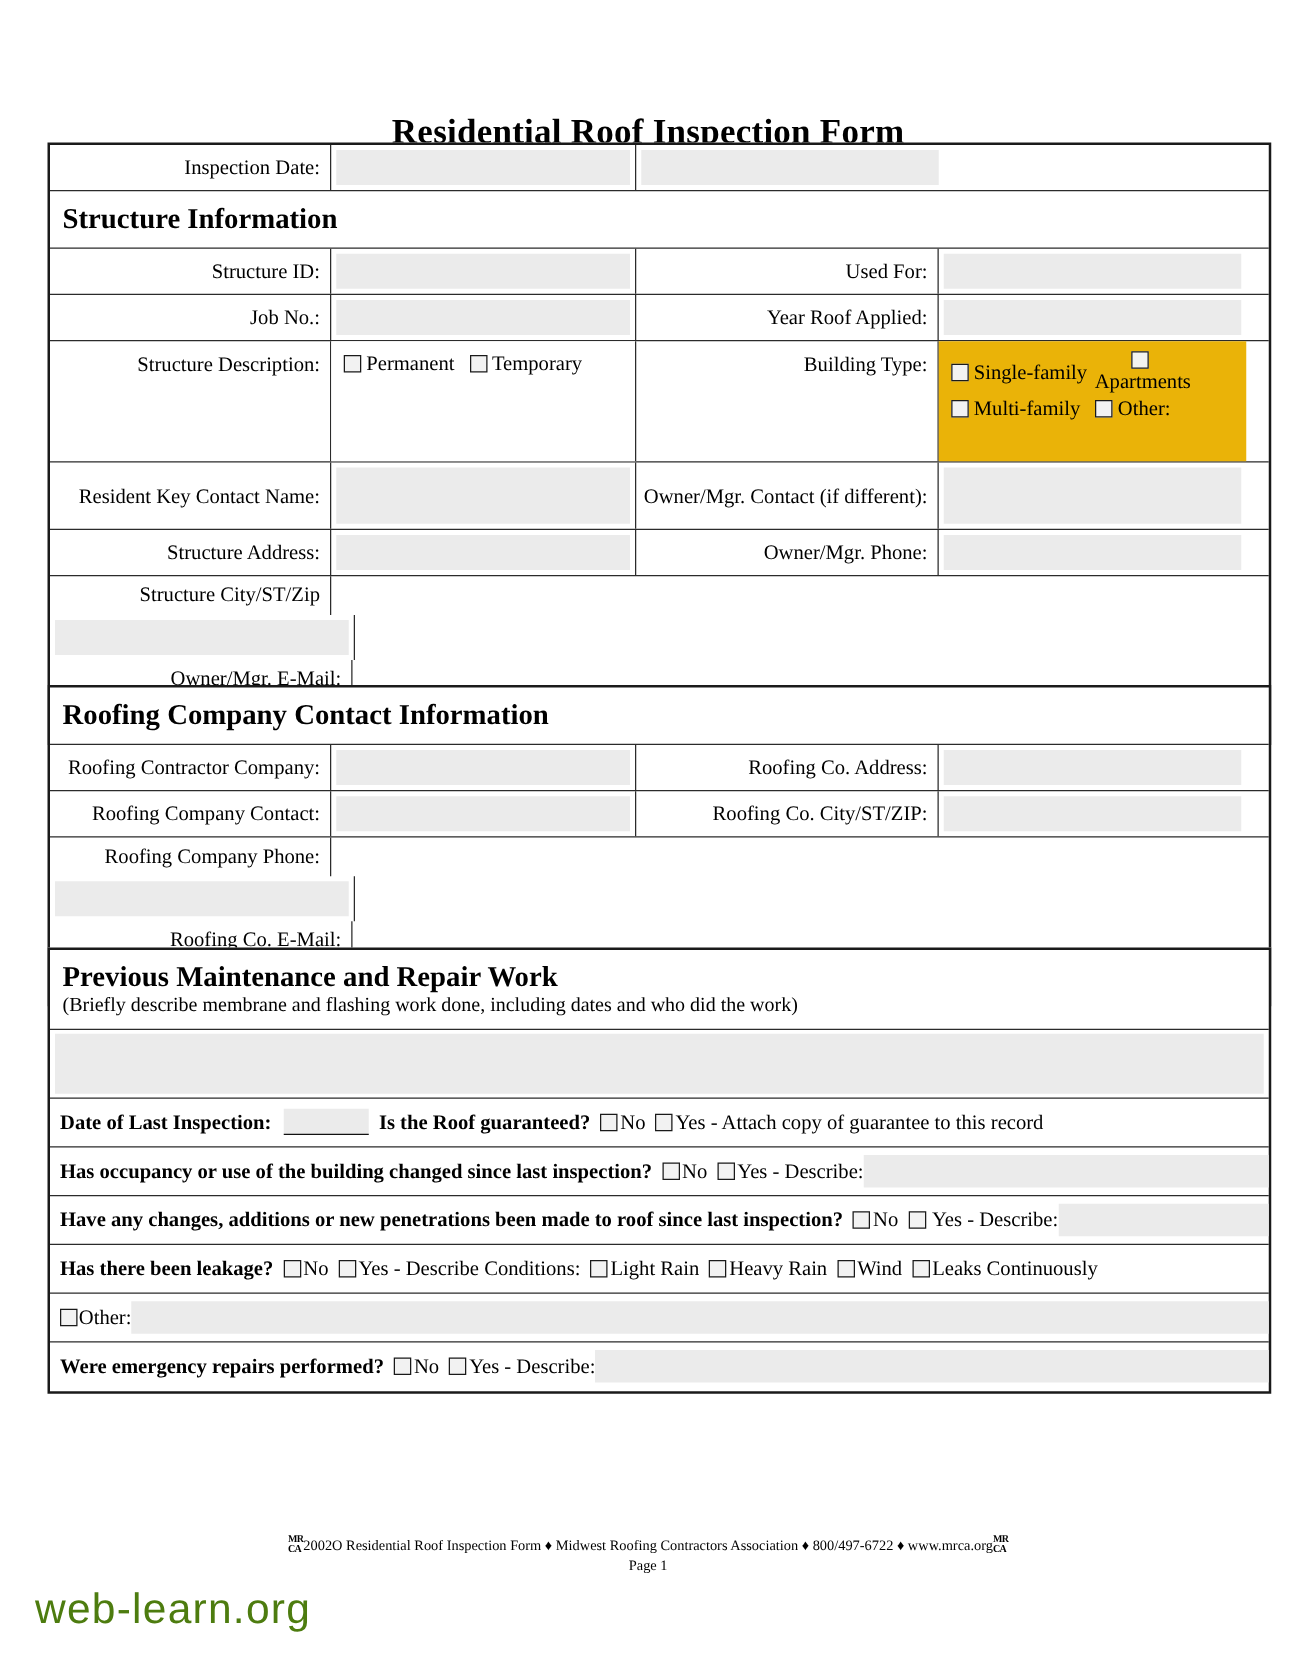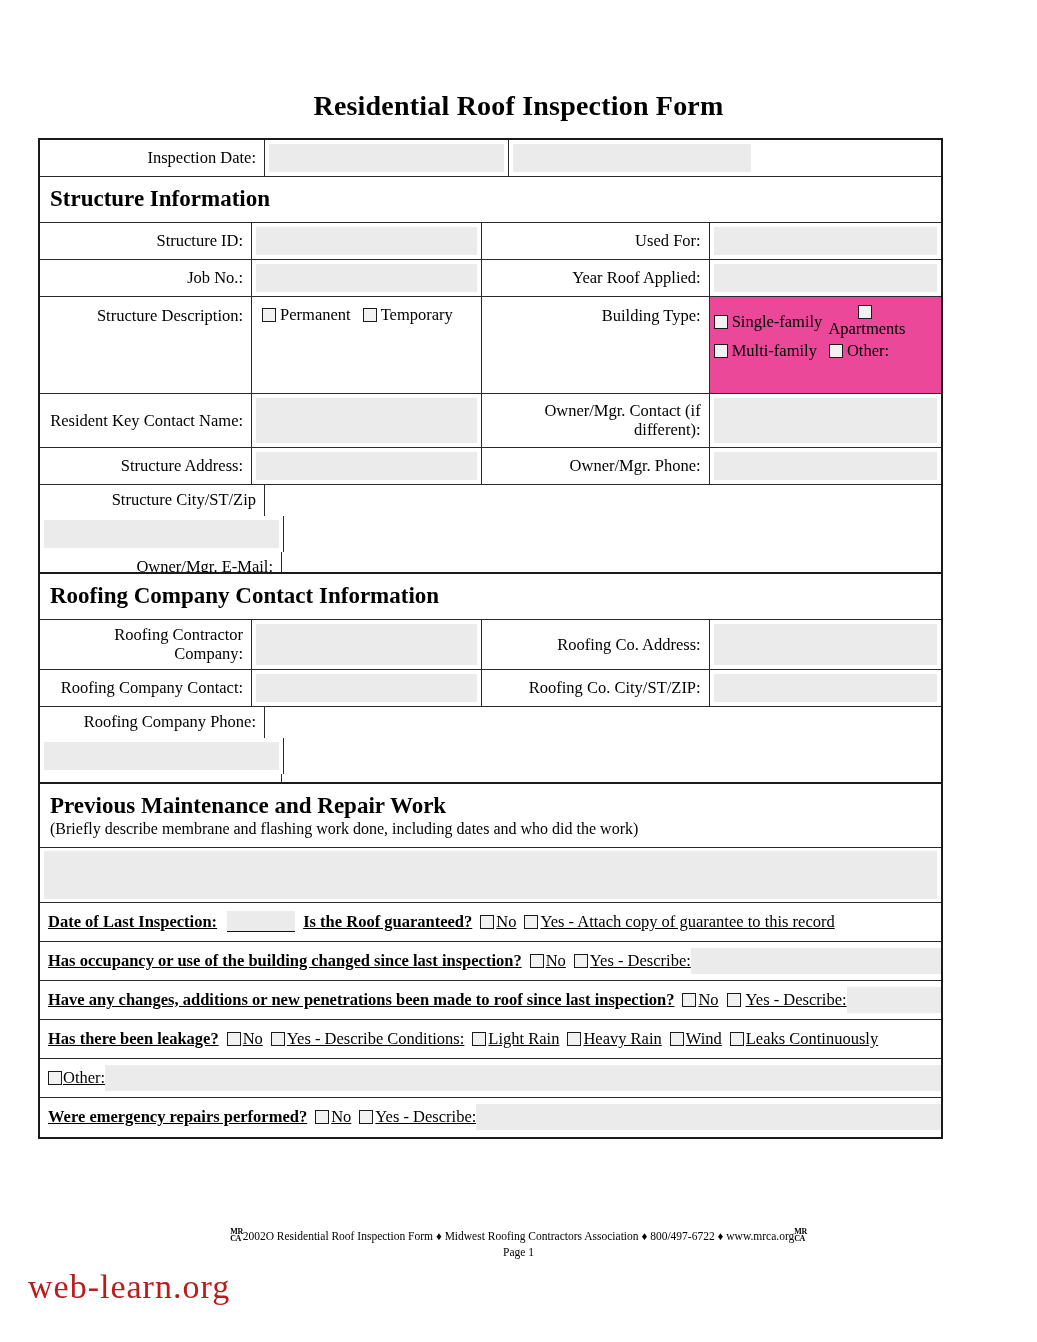--- a/index.html
+++ b/index.html
@@ -29,25 +29,24 @@
     text-align: center;
     font-size: 28px;
     font-weight: bold;
     letter-spacing: 0.2px;
     margin-top: 32px;
   }
   
   .block {
     position: absolute;
     left: 38px;
-    width: 905px;
+    width: 979px;
     border: 2px solid #1a1a1a;
     box-sizing: border-box;
     background: #fff;
-    margin-top: 24px;
   }
   .row {
     display: flex;
     border-bottom: 1px solid #2b2b2b;
     box-sizing: border-box;
   }
   .row:last-child { border-bottom: none; flex-direction: column; }
 
   .cell {
     box-sizing: border-box;
@@ -133,21 +132,20 @@
   .cbgrid .cbopt { margin-bottom: 2px; }
 
   
   .qrow {
     display: flex;
     align-items: center;
     border-bottom: 1px solid #2b2b2b;
     box-sizing: border-box;
     padding: 0 0 0 8px;
     min-height: 39px;
-    text-decoration: underline;
   }
   .qrow:last-child { border-bottom: none; }
   .qtext {
     font-size: 16.5px;
     font-weight: bold;
     white-space: nowrap;
     margin-right: 8px;
   }
   .qopt {
     display: inline-flex;
@@ -190,23 +188,23 @@
     line-height: 7px;
     text-align: left;
     vertical-align: -1px;
     letter-spacing: -0.5px;
     transform: scaleY(1.05);
   }
   .watermark {
     position: absolute;
     left: 28px;
     top: 1268px;
-    font-family: Liberation Serif, serif;
+    font-family: Liberation Sans, sans-serif;
     font-size: 34px;
-    color: #b91c1c;
+    color: #4d7c0f;
     letter-spacing: 1px;
   }
 </style>
 </head>
 <body>
 
 <div class="page">
 
   <div class="form-title">Residential Roof Inspection Form</div>
 
@@ -256,21 +254,21 @@
             <span class="cbx"></span>
             <span>Permanent</span>
           </span>
           <span class="cbopt">
             <span class="cbx"></span>
             <span>Temporary</span>
           </span>
         </div>
       </div>
       <div class="cell lbl multi c3">Building Type:</div>
-      <div class="cell fld c4 last" style="background:#ec4899;flex-direction:column;align-items:flex-end;">
+      <div class="cell fld c4 last" style="background:#eab308;flex-direction:column;">
         <div class="cbgrid" style="padding-left:6px;">
           <span class="cbopt" style="margin-right:6px;">
             <span class="cbx"></span>
             <span>Single-family</span>
           </span>
           <span class="cbopt" style="margin-right:0;flex-direction:column;">
             <span class="cbx"></span>
             <span>Apartments</span>
           </span>
           <span class="cbopt" style="margin-right:12px;">

